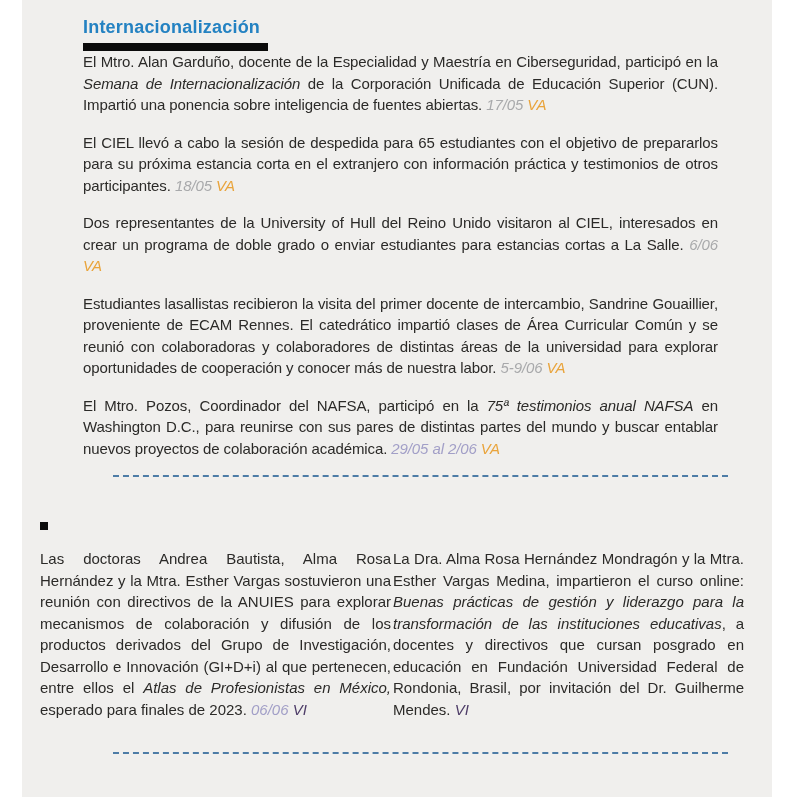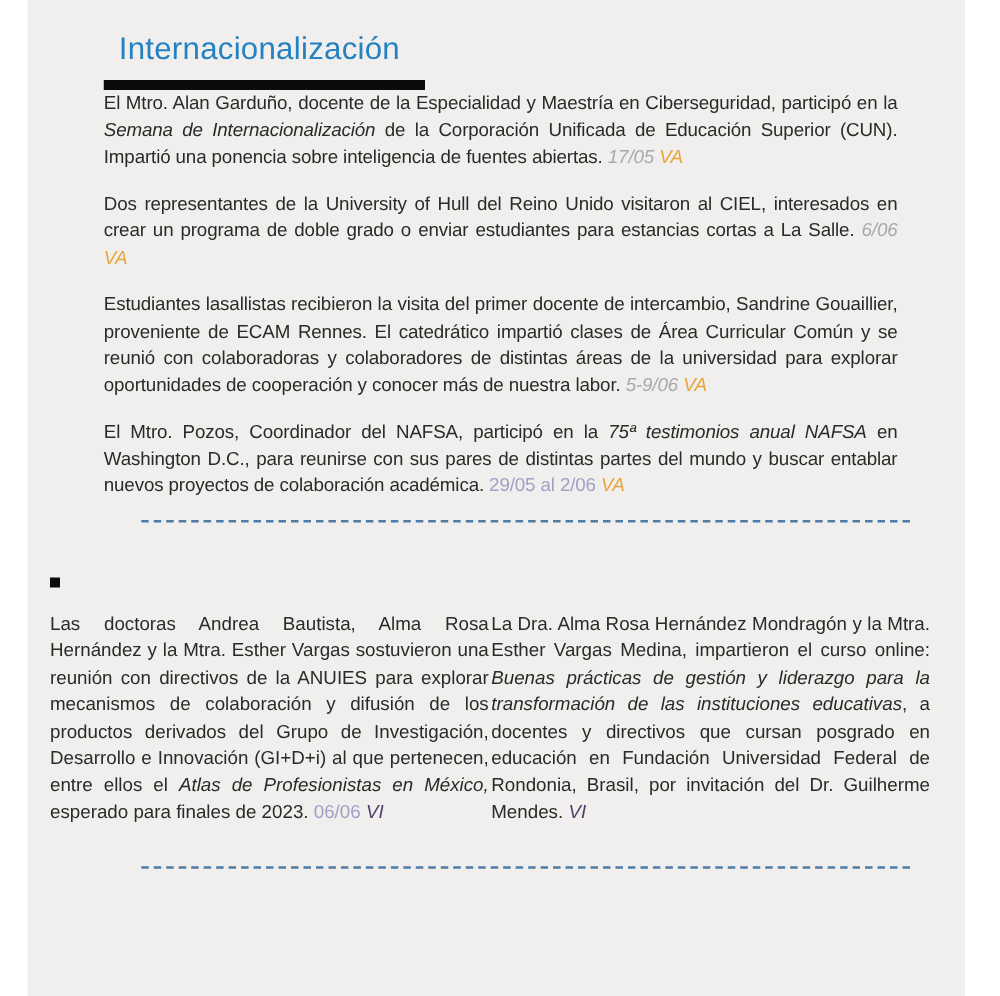--- a/index.html
+++ b/index.html
@@ -27,24 +27,24 @@
     width: 750px;
     height: 797px;
     background: var(--panel-background);
     padding-top: 14px;
     overflow: hidden;
   }
   .sec1 { margin: 0 54px 0 61px; }
   .sec2 { margin: 39px 14px 0 18px; }
   .title-wrap { display: inline-block; }
   .title {
-    margin: 12px;
-    font-size: 25px;
+    margin: 0;
+    font-size: 18px;
     line-height: 26px;
-    font-weight: normal;
+    font-weight: bold;
     color: var(--heading-blue);
     letter-spacing: 0.2px;
     white-space: nowrap;
   }
   .title-bar {
     height: 8px;
     background: var(--title-bar-black);
     margin-top: 3px;
     width: calc(100% + 8px);
   }
@@ -53,21 +53,21 @@
     margin: 0 0 16px 0;
     font-size: 15px;
     line-height: 21.5px;
     letter-spacing: -0.1px;
     color: var(--body-text);
     text-align: justify;
   }
   .sec2 .news-p { margin: 0; line-height: 21.5px; letter-spacing: 0; }
   .t-i  { font-style: italic; }
   .t-dg { font-style: italic; color: var(--date-gray); }
-  .t-dl { color: var(--date-lavender); }
+  .t-dl { font-style: italic; color: var(--date-lavender); }
   .t-va { font-style: italic; color: var(--initials-va-orange); }
   .t-vi { font-style: italic; color: var(--initials-vi-purple); }
   .divider {
     border-top: 2px dashed var(--divider-blue);
     height: 0;
     margin: 14px 44px 0 91px;
   }
   .divider.bottom { margin-top: 32px; }
   .columns {
     display: flex;
@@ -81,20 +81,21 @@
 
 <div class="panel">
 
   <section class="sec1">
     <div class="title-wrap">
       <h2 class="title">Internacionalización</h2>
       <div class="title-bar"></div>
     </div>
     <div class="paragraphs">
         <p class="news-p"><span class="t-n">El Mtro. Alan Garduño, docente de la Especialidad y Maestría en Ciberseguridad, participó en la </span><span class="t-i">Semana de Internacionalización</span><span class="t-n"> de la Corporación Unificada de Educación Superior (CUN). Impartió una ponencia sobre inteligencia de fuentes abiertas. </span><span class="t-dg">17/05 </span><span class="t-va">VA</span></p>
+        <p class="news-p"><span class="t-n">El CIEL llevó a cabo la sesión de despedida para 65 estudiantes con el objetivo de prepararlos para su próxima estancia corta en el extranjero con información práctica y testimonios de otros participantes. </span><span class="t-dg">18/05 </span><span class="t-va">VA</span></p>
         <p class="news-p"><span class="t-n">Dos representantes de la University of Hull del Reino Unido visitaron al CIEL, interesados en crear un programa de doble grado o enviar estudiantes para estancias cortas a La Salle. </span><span class="t-dg">6/06 </span><span class="t-va">VA</span></p>
         <p class="news-p"><span class="t-n">Estudiantes lasallistas recibieron la visita del primer docente de intercambio, Sandrine Gouaillier, proveniente de ECAM Rennes. El catedrático impartió clases de Área Curricular Común y se reunió con colaboradoras y colaboradores de distintas áreas de la universidad para explorar oportunidades de cooperación y conocer más de nuestra labor. </span><span class="t-dg">5-9/06 </span><span class="t-va">VA</span></p>
         <p class="news-p"><span class="t-n">El Mtro. Pozos, Coordinador del NAFSA, participó en la </span><span class="t-i">75ª testimonios anual NAFSA</span><span class="t-n"> en Washington D.C., para reunirse con sus pares de distintas partes del mundo y buscar entablar nuevos proyectos de colaboración académica. </span><span class="t-dl">29/05 al 2/06 </span><span class="t-va">VA</span></p>
       </div>
   </section>
 
   <div class="divider"></div>
 
   <section class="sec2">
     <div class="title-wrap">

